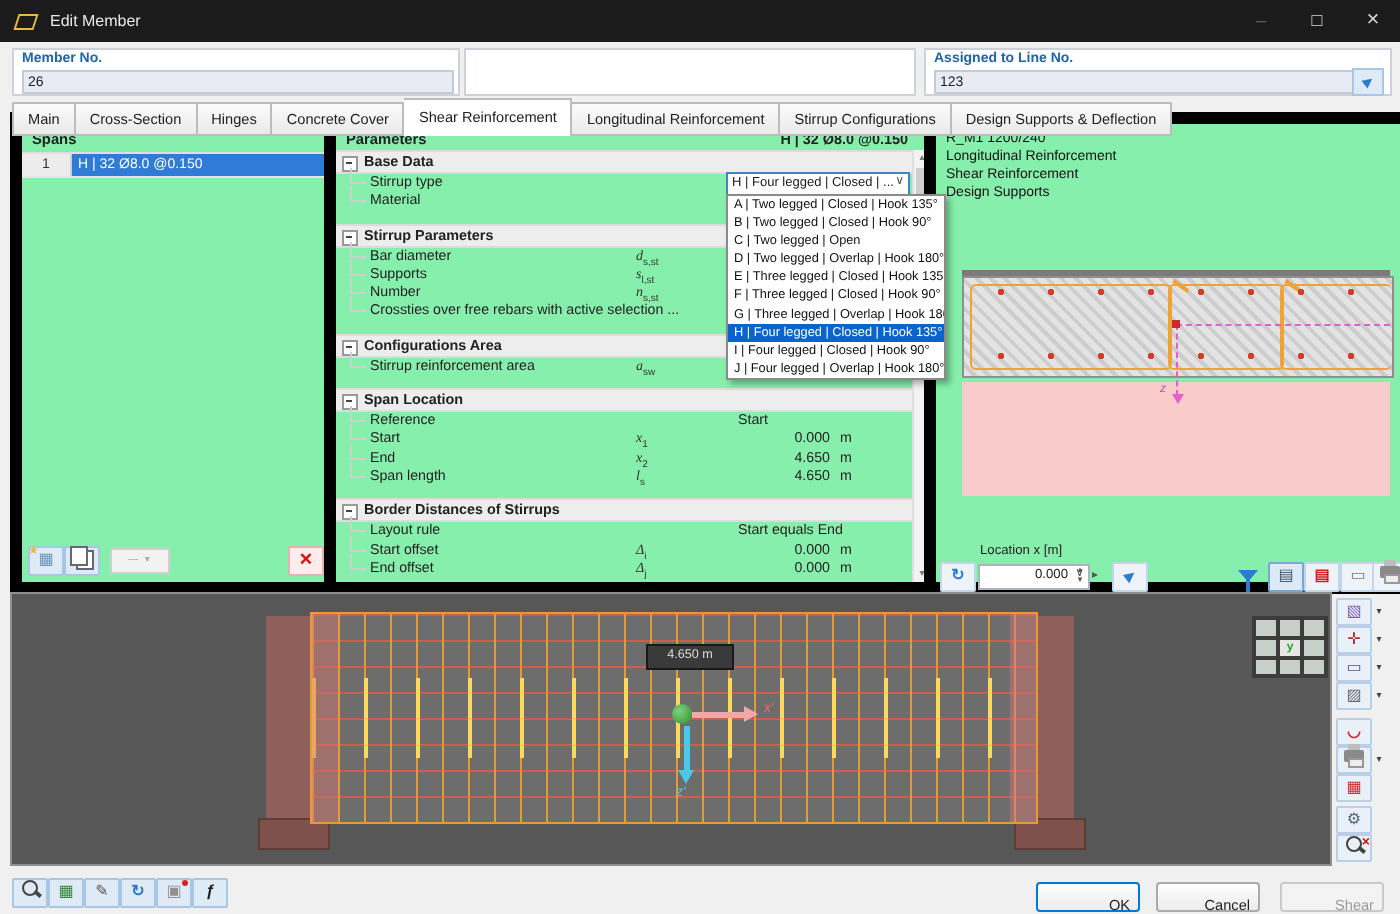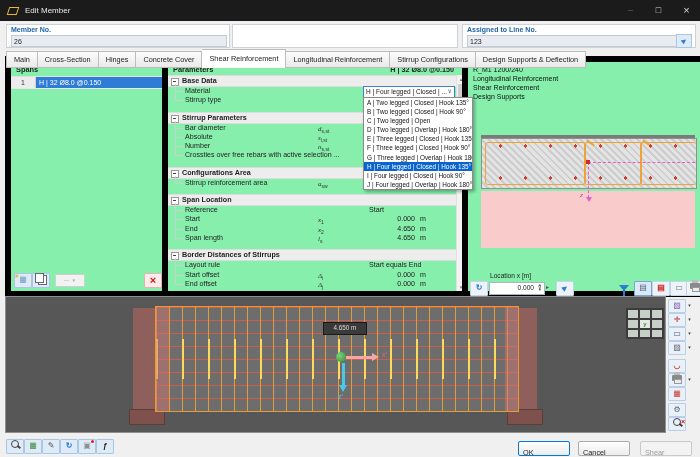--- a/index.html
+++ b/index.html
@@ -159,21 +159,21 @@
   .redx{position:absolute;right:0;top:-2px;color:#d11;font-size:7px;font-weight:bold}
   .redx::before{content:"×"}
   
   .fbtn{position:absolute;top:439px;width:16px;height:13px;background:#dfeaf7;border:1px solid #a8c7e4;border-radius:1px;text-align:center;line-height:12px;font-size:8px;position:absolute}
   .f1{left:6px}.f2{left:24px}.f2::before{content:"▦";color:#3a8a3a}
   .f3{left:42px}.f3::before{content:"✎";color:#555}
   .f4{left:60px}.f4::before{content:"↻";color:#2d7bd0;font-weight:bold}
   .f5{left:78px}.f5::before{content:"▣";color:#909090}
   .f5 .rdot{position:absolute;right:1px;top:0;width:3px;height:3px;border-radius:50%;background:#d22}
   .f6{left:96px}.f6::before{content:"ƒ";color:#222;font-style:italic;font-weight:bold}
-  .btn{position:absolute;top:441px;width:52px;height:15px;background:linear-gradient(#fefefe,#ececec);border:1px solid #ababab;font-size:7.3px;font-family:inherit;color:#222;border-radius:2px;text-align:left;line-height:14px;padding:4px;margin:0}
+  .btn{position:absolute;top:441px;width:52px;height:15px;background:linear-gradient(#fefefe,#ececec);border:1px solid #ababab;font-size:7.3px;font-family:inherit;color:#222;border-radius:2px;text-align:right;line-height:14px;padding:4px;margin:0}
   #okBtn{left:518px;border-color:#0078d7}
   #cancelBtn{left:578px}
   #applyBtn{left:640px;color:#9b9b9b;background:#f3f3f3;border-color:#c9c9c9}
 </style>
 </head>
 <body>
 
 <div class="dlg">
 
   <div class="titlebar">
@@ -224,34 +224,34 @@
     </div>
   </div>
 
   <div class="panel" id="paramsPanel">
     <div class="ptitle">Parameters</div>
     <div class="psubtitle">H | 32 Ø8.0 @0.150</div>
     <div id="pbody">
         <div class="psec">
           <div class="psech"><span class="exp"></span><span class="psecname">Base Data</span></div>
           <div class="prow">
+            <span class="plabel">Stirrup type</span>
+          </div>
+          <div class="prow">
             <span class="plabel">Material</span>
-          </div>
-          <div class="prow">
-            <span class="plabel">Stirrup type</span>
           </div>
         </div>
         <div class="psec">
           <div class="psech"><span class="exp"></span><span class="psecname">Stirrup Parameters</span></div>
           <div class="prow">
             <span class="plabel">Bar diameter</span>
             <span class="psym"><i>d</i><sub>s,st</sub></span>
           </div>
           <div class="prow">
-            <span class="plabel">Absolute</span>
+            <span class="plabel">Supports</span>
             <span class="psym"><i>s</i><sub>l,st</sub></span>
           </div>
           <div class="prow">
             <span class="plabel">Number</span>
             <span class="psym"><i>n</i><sub>s,st</sub></span>
           </div>
           <div class="prow">
             <span class="plabel">Crossties over free rebars with active selection ...</span>
           </div>
         </div>

